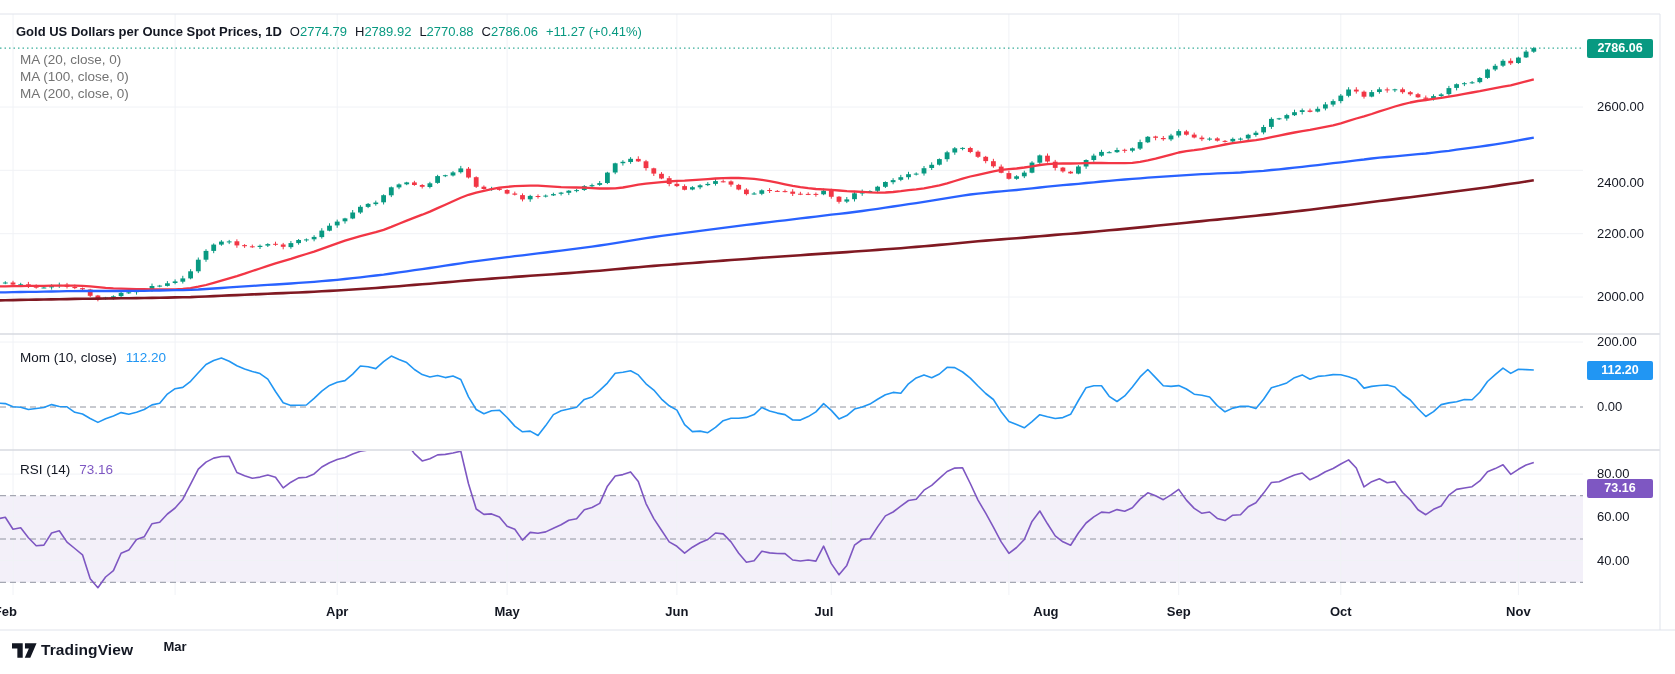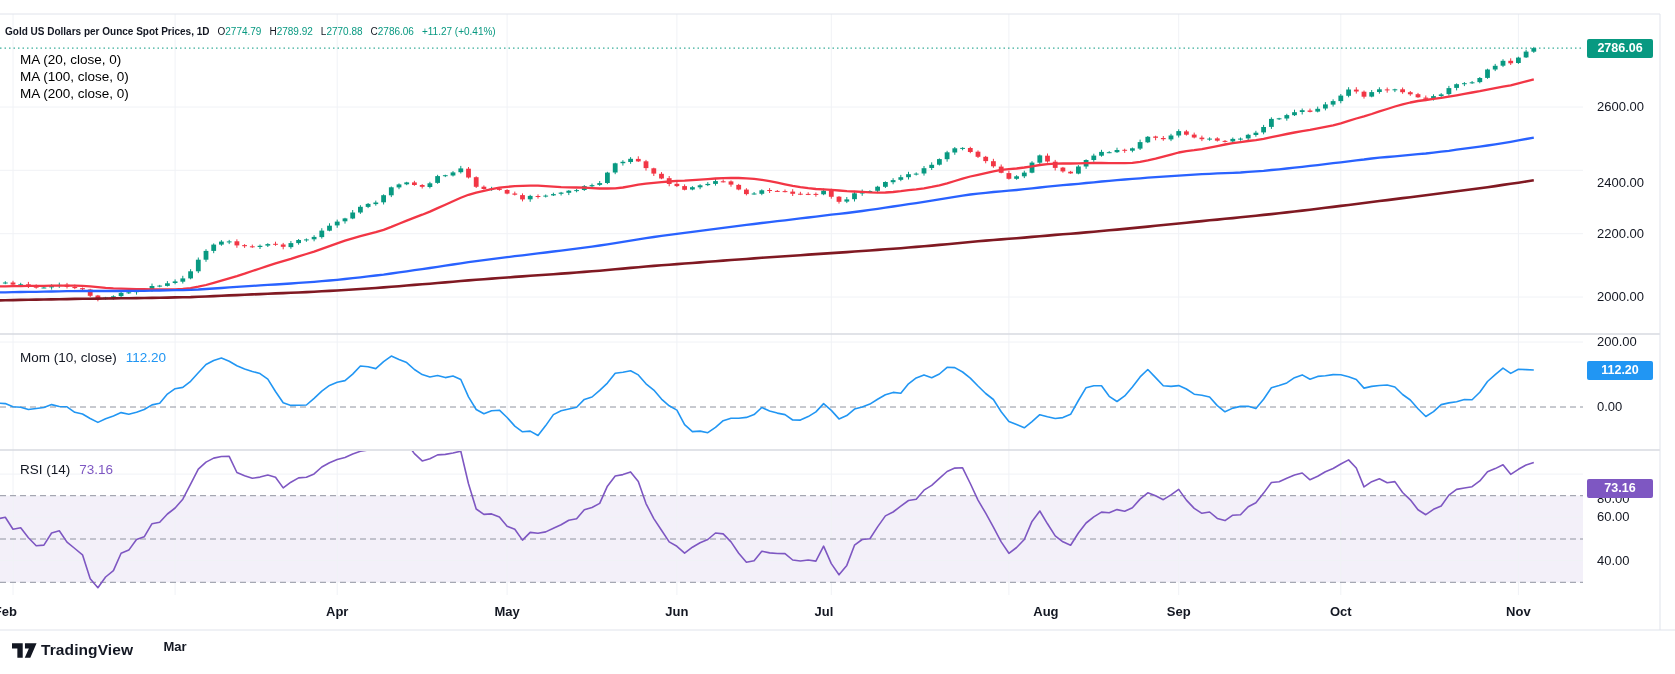--- a/index.html
+++ b/index.html
@@ -2,26 +2,26 @@
 <html><head>
 <meta charset="utf-8">
 <style>
   html,body{margin:0;padding:0}
   body{
     width:1675px;height:674px;position:relative;overflow:hidden;
     background:#ffffff;color:#131722;
     font-family:"Liberation Sans", sans-serif;
   }
   #chart-svg{position:absolute;left:0;top:0}
-  .legend{position:absolute;left:5px;font-size:10px;line-height:16px;white-space:nowrap;z-index:5}
+  .legend{position:absolute;left:16px;font-size:13px;line-height:16px;white-space:nowrap;z-index:5}
   .legend .sym{font-weight:600;color:#131722}
   .legend .k{color:#131722;margin-left:8px}
   .legend .v{color:#089981}
   .legend .chg{color:#089981;margin-left:8px}
-  .ma-row{position:absolute;left:20px;font-size:13.5px;color:#000000;white-space:nowrap;z-index:5}
+  .ma-row{position:absolute;left:20px;font-size:13.5px;color:#737373;white-space:nowrap;z-index:5}
   .pane-label{position:absolute;left:20px;font-size:13.5px;color:#131722;white-space:nowrap;z-index:5}
   .pane-label .val{margin-left:9px;font-weight:400}
   .badge{
     position:absolute;left:1587px;width:66px;height:19px;border-radius:2px;
     color:#fff;font-size:12.5px;font-weight:700;text-align:center;line-height:19px;z-index:6
   }
   .tick{position:absolute;left:1597px;font-size:13px;color:#131722;white-space:nowrap}
   #price-axis{position:absolute;left:0;top:0;width:1675px;height:565px;pointer-events:none;z-index:4}
   #time-axis{position:absolute;left:0;top:596px;width:1675px;height:34px;z-index:4}
   .month{position:absolute;top:8px;transform:translateX(-50%);font-size:13px;font-weight:600;color:#131722}
@@ -504,21 +504,21 @@
   <span>RSI (14)</span><span class="val" id="rsi-val" style="color: rgb(126, 87, 194);">73.16</span>
 </div>
 
 <div id="price-axis">
     <div class="tick" style="top: 98.998px;">2600.00</div>
     <div class="tick" style="top: 175px;">2400.00</div>
     <div class="tick" style="top: 225.666px;">2200.00</div>
     <div class="tick" style="top: 289px;">2000.00</div>
     <div class="tick" style="top: 334px;">200.00</div>
     <div class="tick" style="top: 399px;">0.00</div>
-    <div class="tick" style="top: 466.05px; margin-top: 25px;">80.00</div>
+    <div class="tick" style="top: 466.05px;">80.00</div>
     <div class="tick" style="top: 509.35px;">60.00</div>
     <div class="tick" style="top: 552.65px;">40.00</div>
   </div>
 
 <div class="badge" id="badge-price" style="top: 38.5784px; background: rgb(8, 153, 129);">2786.06</div>
 <div class="badge" id="badge-mom" style="top: 361.035px; background: rgb(33, 150, 243);">112.20</div>
 <div class="badge" id="badge-rsi" style="top: 479.359px; background: rgb(126, 87, 194);">73.16</div>
 
 <div id="time-axis">
     <div class="month" style="left: 5.3px;">Feb</div>

